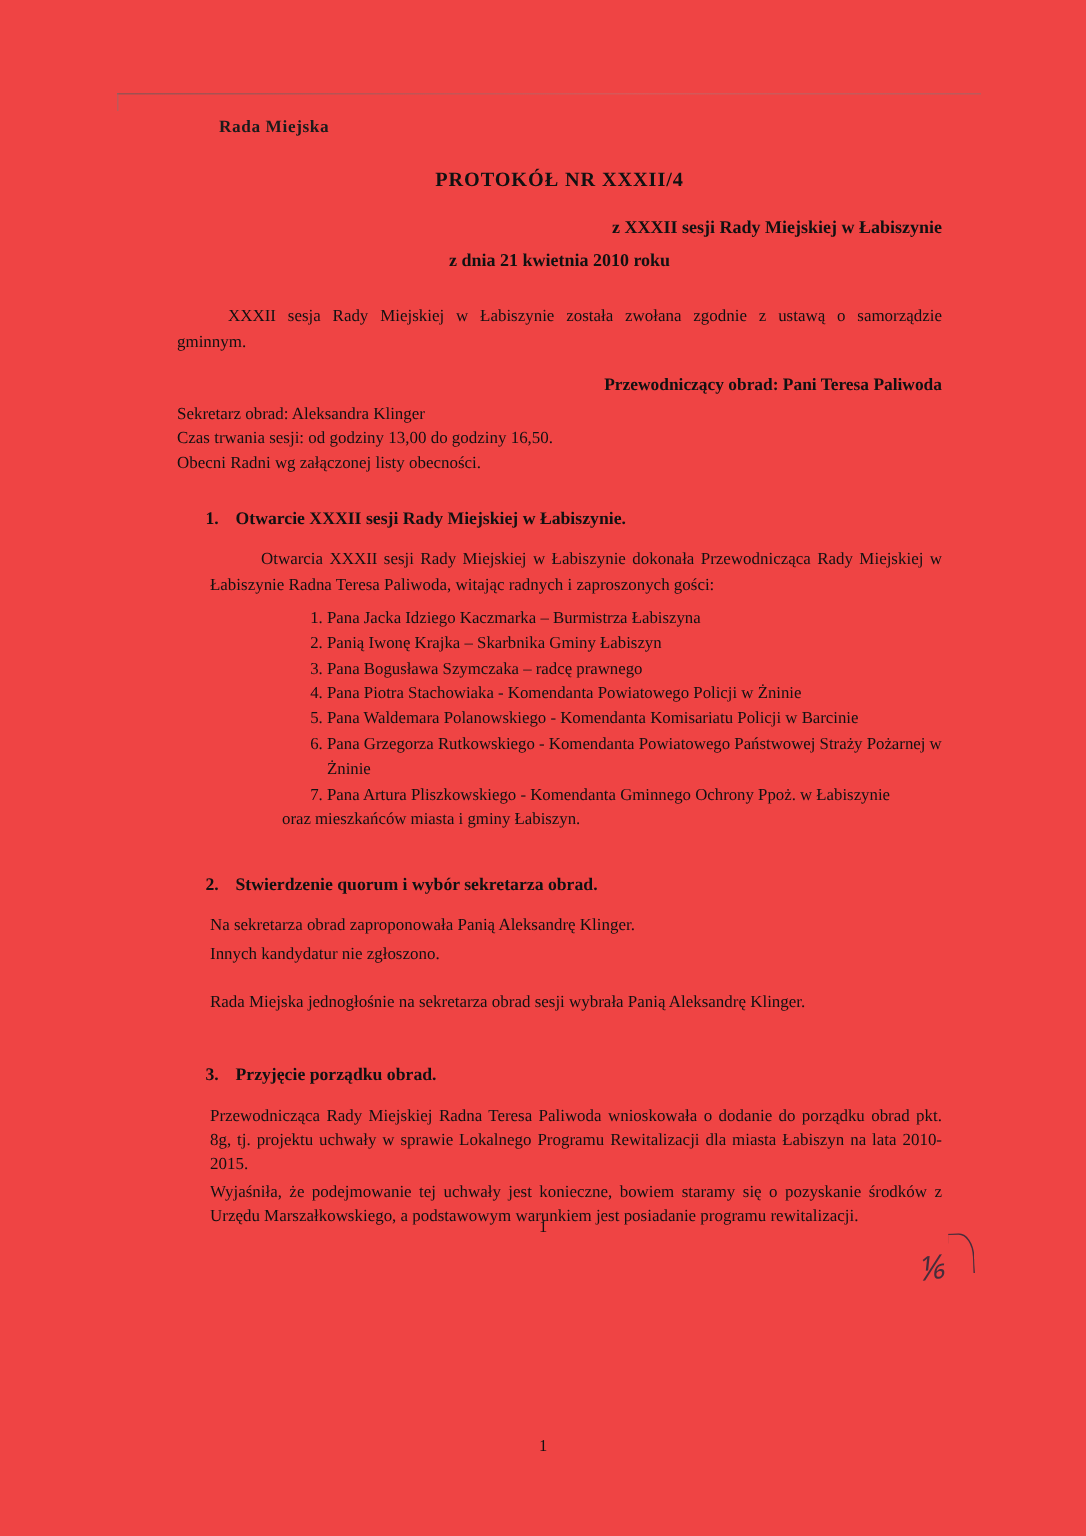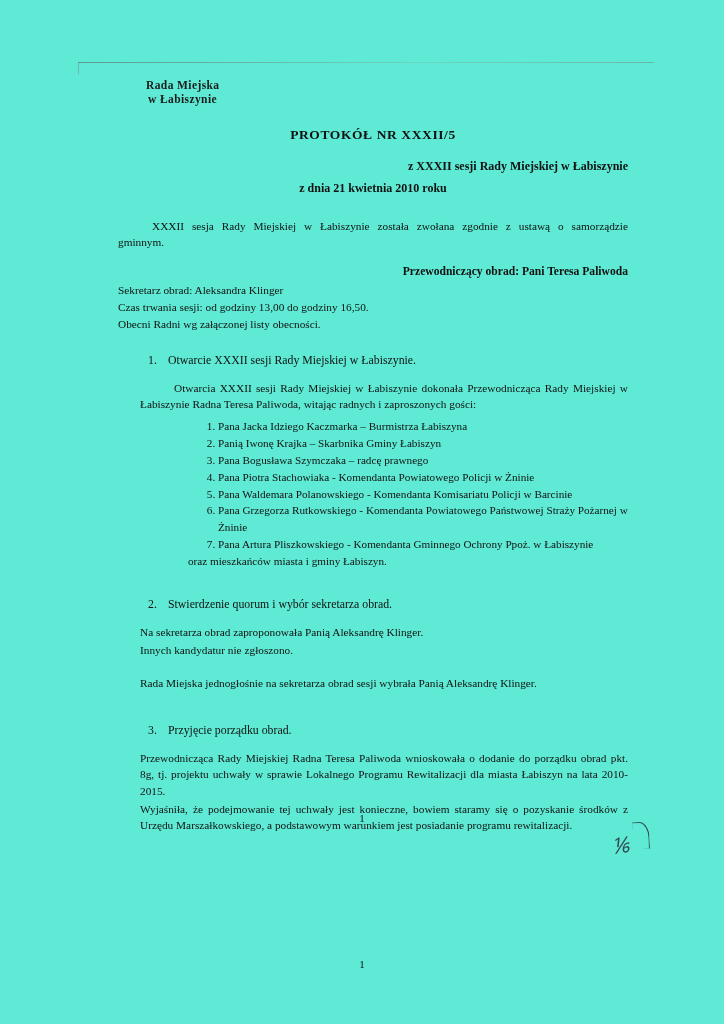--- a/index.html
+++ b/index.html
@@ -13,21 +13,21 @@
     font-family: "Liberation Serif", serif;
     color: #111;
     position: relative;
     overflow: hidden;
   }
   .page {
     position: absolute;
     left: 0; top: 0;
     width: 724px;
     height: 1024px;
-    background: #5eead4;
+    background: #ef4444;
   }
   
   .scan-top-line {
     position: absolute;
     left: 78px;
     top: 62px;
     width: 576px;
     height: 1px;
     background: linear-gradient(to right, rgba(90,90,90,0.55), rgba(150,150,150,0.25) 60%, rgba(120,120,120,0.45));
   }
@@ -103,22 +103,22 @@
     font-size: 11.6px;
     font-weight: bold;
     margin-bottom: 2px;
     text-align: right;
   }
   .section {
     margin-top: 20px;
   }
   .section-head {
     font-size: 11.8px;
-    font-weight: normal;
-    margin-left: 30px;
+    font-weight: bold;
+    margin-left: 19px;
     margin-bottom: 12px;
   }
   .section-head .num {
     display: inline-block;
     width: 20px;
   }
   .body-indent {
     margin-left: 22px;
   }
   ol.guests {
@@ -179,24 +179,23 @@
 
 <div class="page">
 
   <div class="scan-top-line"></div>
   <div class="scan-left-line"></div>
 
   <div class="content">
 
     <div class="letterhead">
       <div>Rada Miejska</div>
-      <div>w Łabiszynie</div>
-    </div>
-
-    <div class="doc-title">PROTOKÓŁ NR XXXII/5</div>
+    </div>
+
+    <div class="doc-title">PROTOKÓŁ NR XXXII/4</div>
     <div class="doc-sub1">z XXXII sesji Rady Miejskiej w Łabiszynie</div>
     <div class="doc-sub2">z dnia 21 kwietnia 2010 roku</div>
 
     <p class="just indent spaced">XXXII sesja Rady Miejskiej w Łabiszynie została zwołana zgodnie z ustawą o samorządzie gminnym.</p>
 
     <div class="meta-block">
       <p class="meta-line chair-line">Przewodniczący obrad:  Pani Teresa Paliwoda</p>
       <p class="meta-line">Sekretarz obrad:  Aleksandra Klinger</p>
       <p class="meta-line">Czas trwania sesji: od godziny 13,00 do godziny 16,50.</p>
       <p class="meta-line">Obecni Radni wg załączonej listy obecności.</p>

